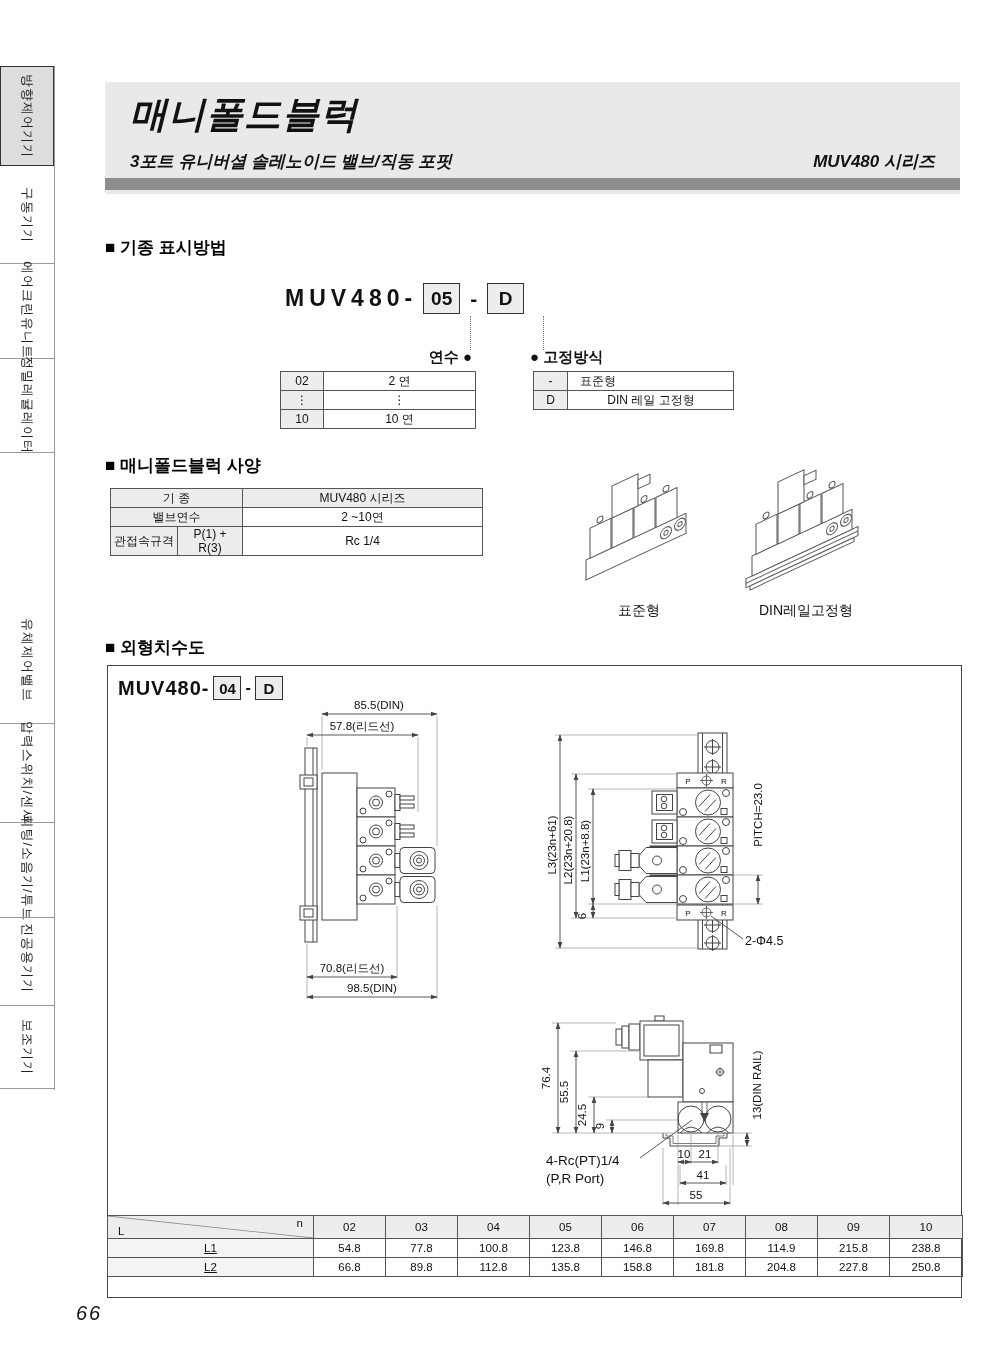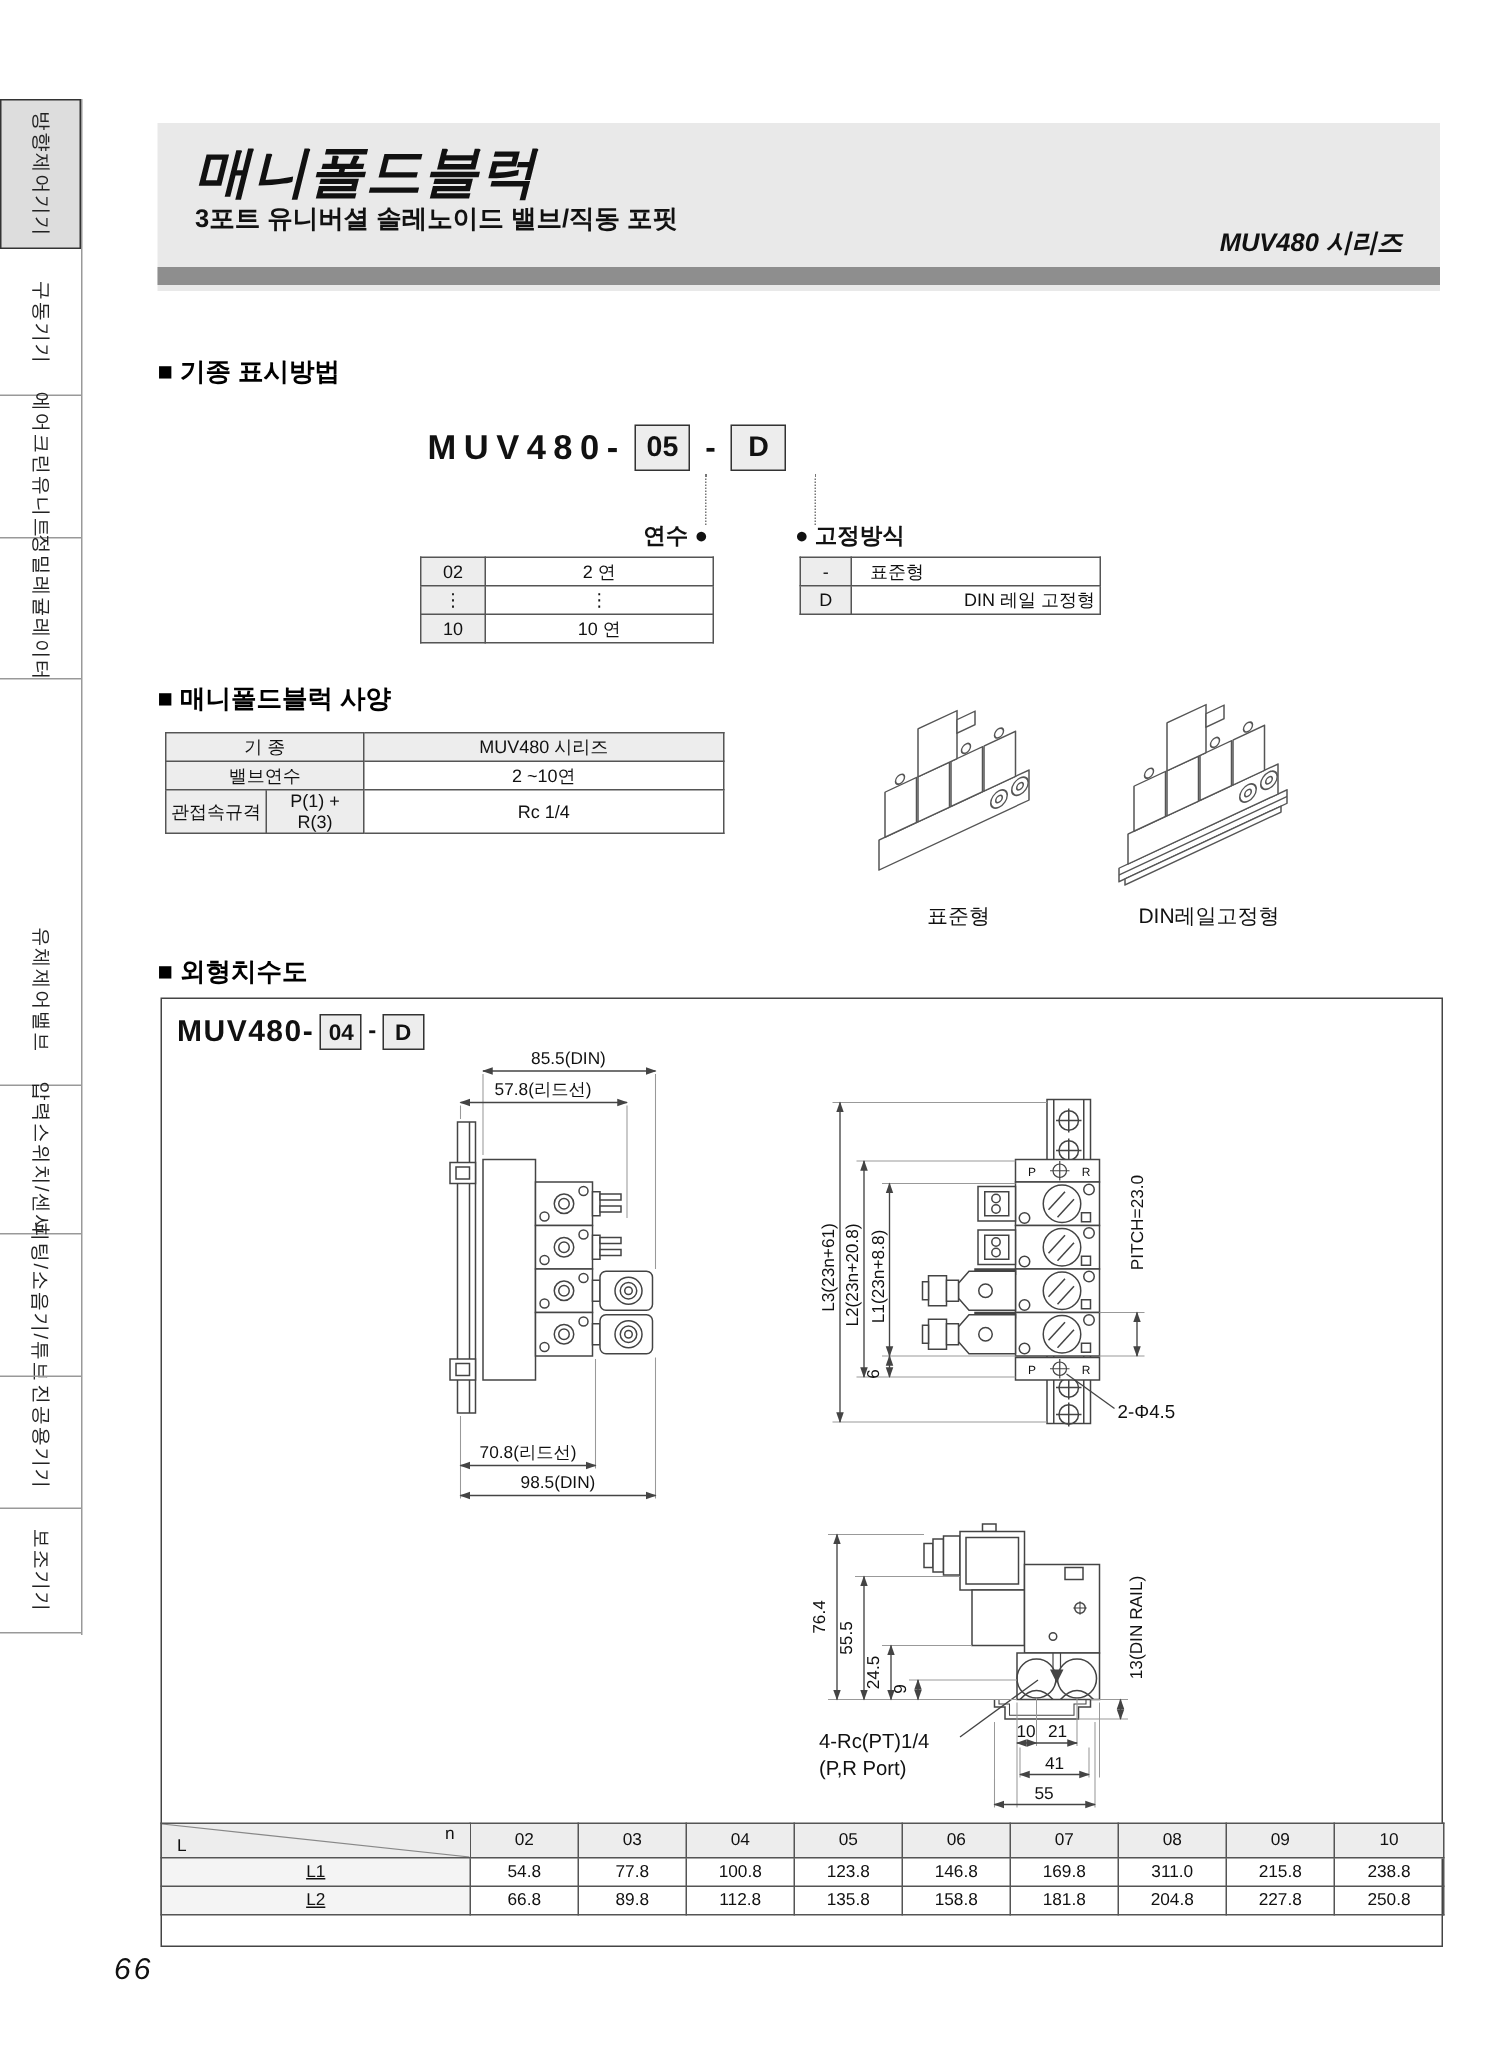--- a/index.html
+++ b/index.html
@@ -13,21 +13,21 @@
   
   .sidebar { left:0; top:66px; width:55px; height:1024px; border-right:1px solid #999; }
   .side-tab { position:absolute; left:0; width:54px; display:flex; align-items:center; justify-content:center; }
   .side-tab span { transform:rotate(90deg); white-space:nowrap; font-size:13px; letter-spacing:1px; color:#222; }
   .side-tab.active { background:#ddd; border:1.5px solid #333; }
   .side-sep { position:absolute; left:0; width:54px; height:0; border-top:1px solid #999; }
 
   
   .hdr-band { left:105px; top:82px; width:855px; height:112px; background:#e9e9e9; }
   .hdr-title { left:130px; top:90px; font-size:37px; font-weight:bold; font-style:italic; letter-spacing:1px; }
-  .hdr-sub { left:130px; top:134px; font-size:17px; font-weight:bold; }
+  .hdr-sub { left:130px; top:150px; font-size:17px; font-weight:bold; font-style:italic; }
   .hdr-series { left:560px; top:150px; width:375px; text-align:right; font-size:17px; font-weight:bold; font-style:italic; }
   .hdr-bar { left:105px; top:178px; width:855px; height:12px; background:#8e8e8e; }
 
   .sec-head { font-size:17px; font-weight:bold; color:#000; }
 
   
   .model-row { left:285px; top:283px; display:flex; align-items:center; height:31px; }
   .model-prefix { font-size:23px; font-weight:bold; letter-spacing:5px; }
   .code-box { display:inline-flex; align-items:center; justify-content:center; width:37px; height:31px;
               border:1.5px solid #333; background:#ededed; font-size:19px; font-weight:bold; margin:0 6px; }
@@ -155,21 +155,21 @@
         <col style="width:34px;">
         <col style="width:166px;">
       </colgroup>
     <tbody>
         <tr>
           <td class="shade">-</td>
           <td style="text-align:left;padding-left:12px;">표준형</td>
         </tr>
     <tr>
           <td class="shade">D</td>
-          <td style="text-align:right;padding-left:4px;">DIN 레일 고정형</td>
+          <td style="text-align:center;padding-left:4px;">DIN 레일 고정형</td>
         </tr>
   </tbody>
     </table>
 </div>
 
 <div class="abs sec-head" style="left:105px;top:454px;">■ 매니폴드블럭 사양</div>
 
 <div class="abs" style="left:110px;top:488px;">
   <table class="spec-table" style="width:372px;">
     <colgroup>
@@ -566,21 +566,21 @@
       <td>10</td>
     </tr>
     <tr>
       <td class="rowlab">L1</td>
       <td>54.8</td>
       <td>77.8</td>
       <td>100.8</td>
       <td>123.8</td>
       <td>146.8</td>
       <td>169.8</td>
-      <td>311.0</td>
+      <td>114.9</td>
       <td>215.8</td>
       <td>238.8</td>
     </tr>
     <tr>
       <td class="rowlab">L2</td>
       <td>66.8</td>
       <td>89.8</td>
       <td>112.8</td>
       <td>135.8</td>
       <td>158.8</td>

